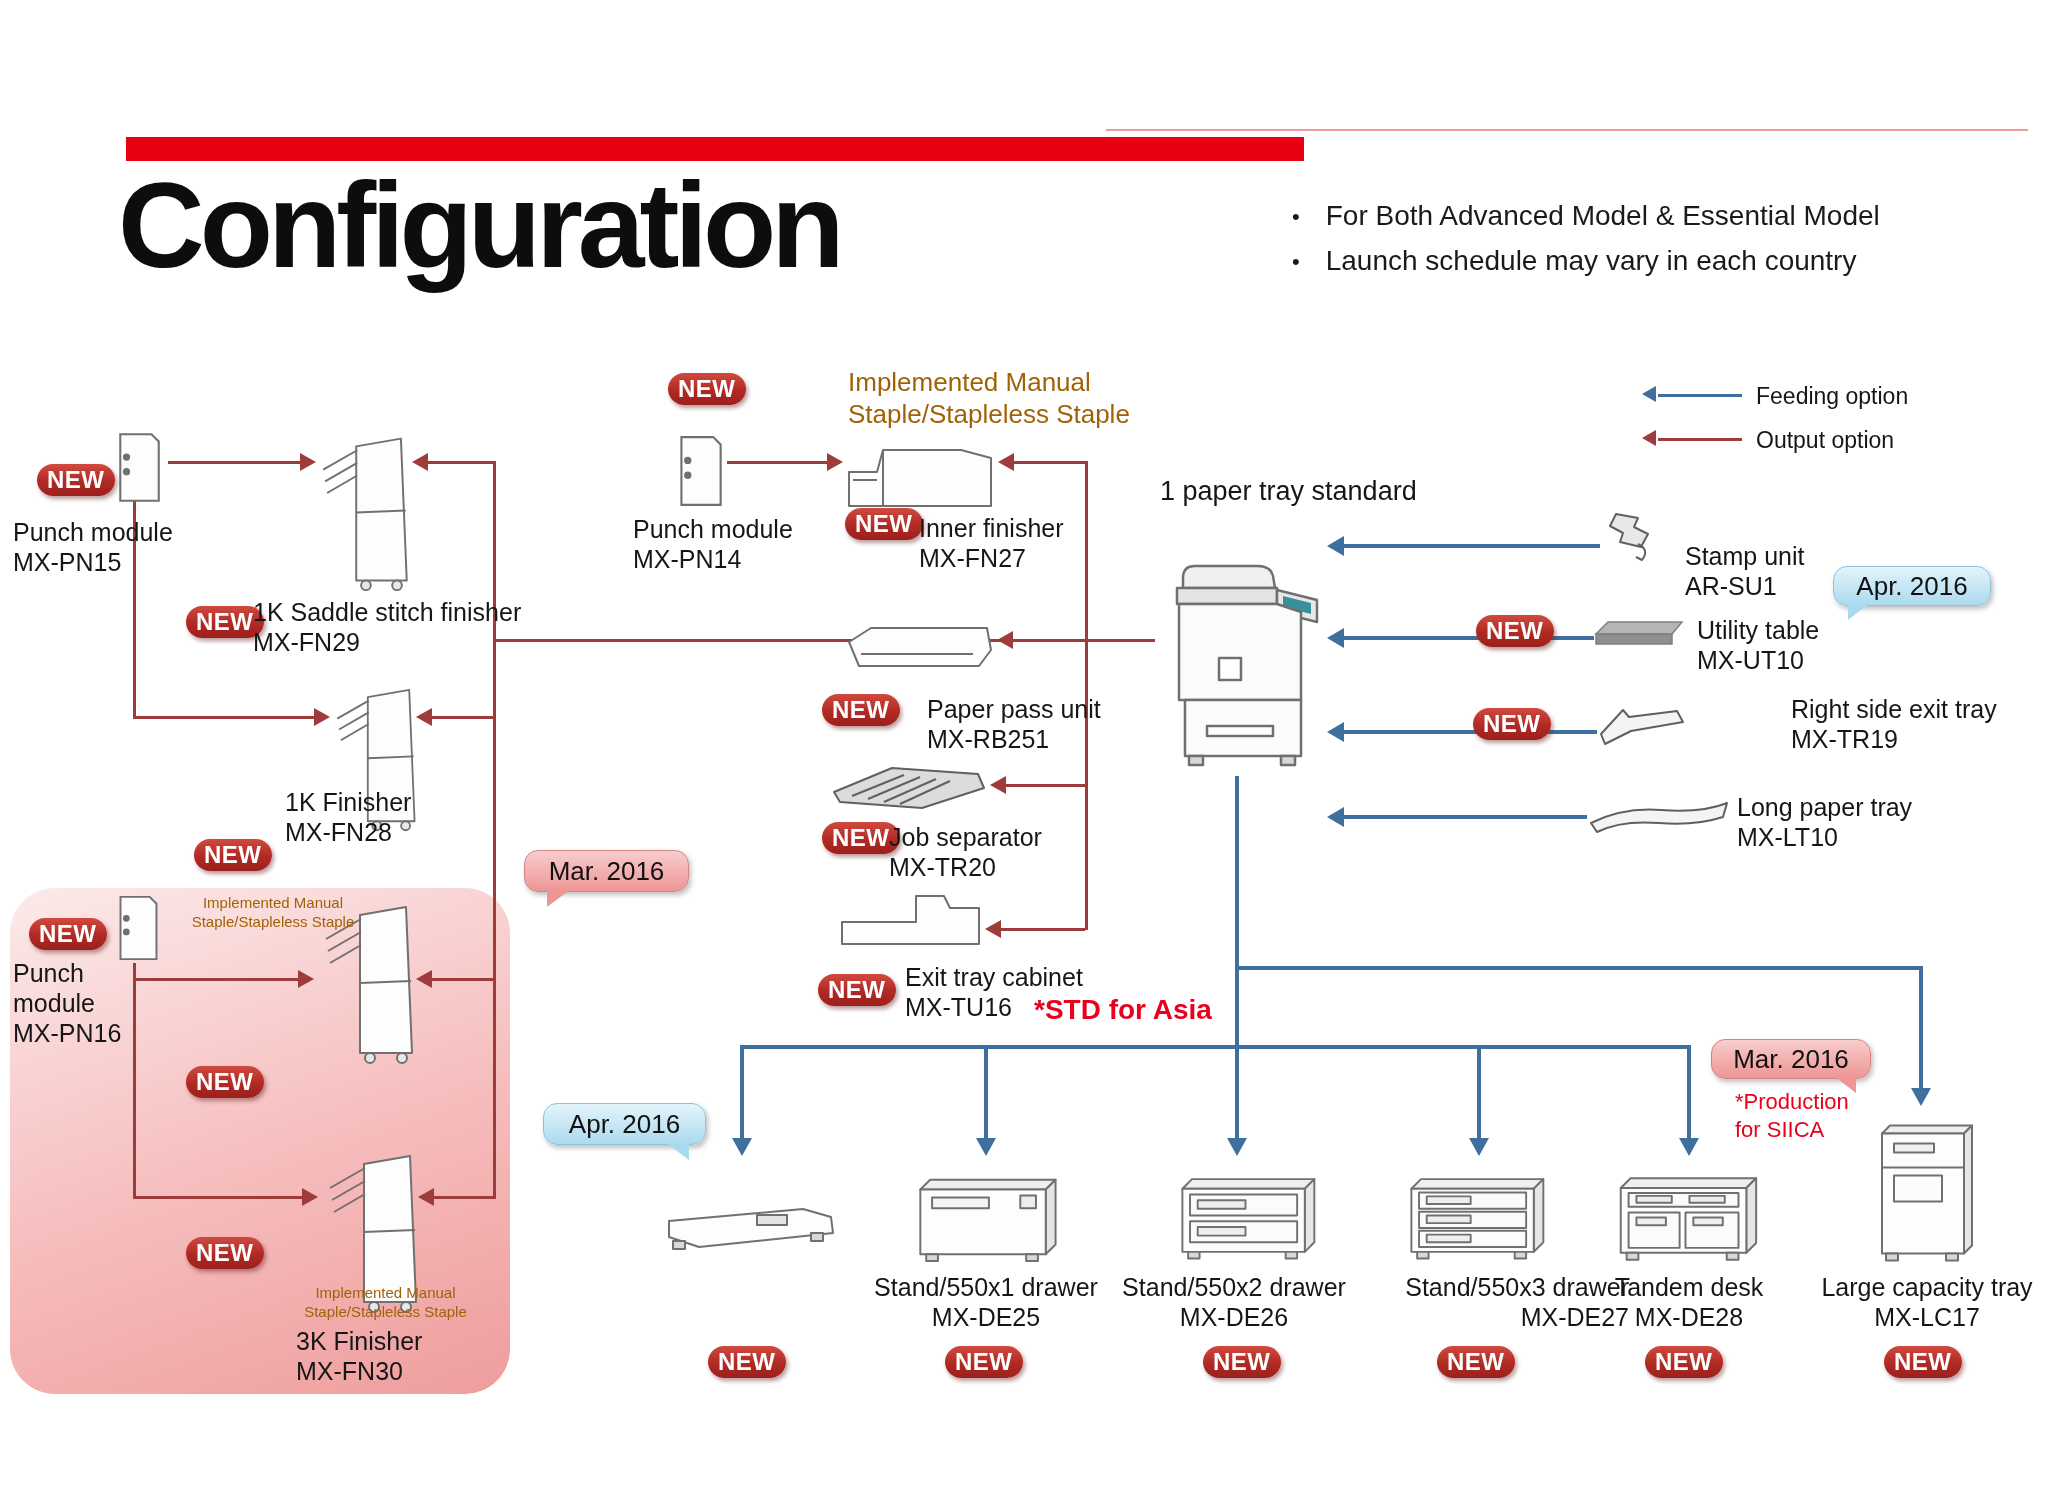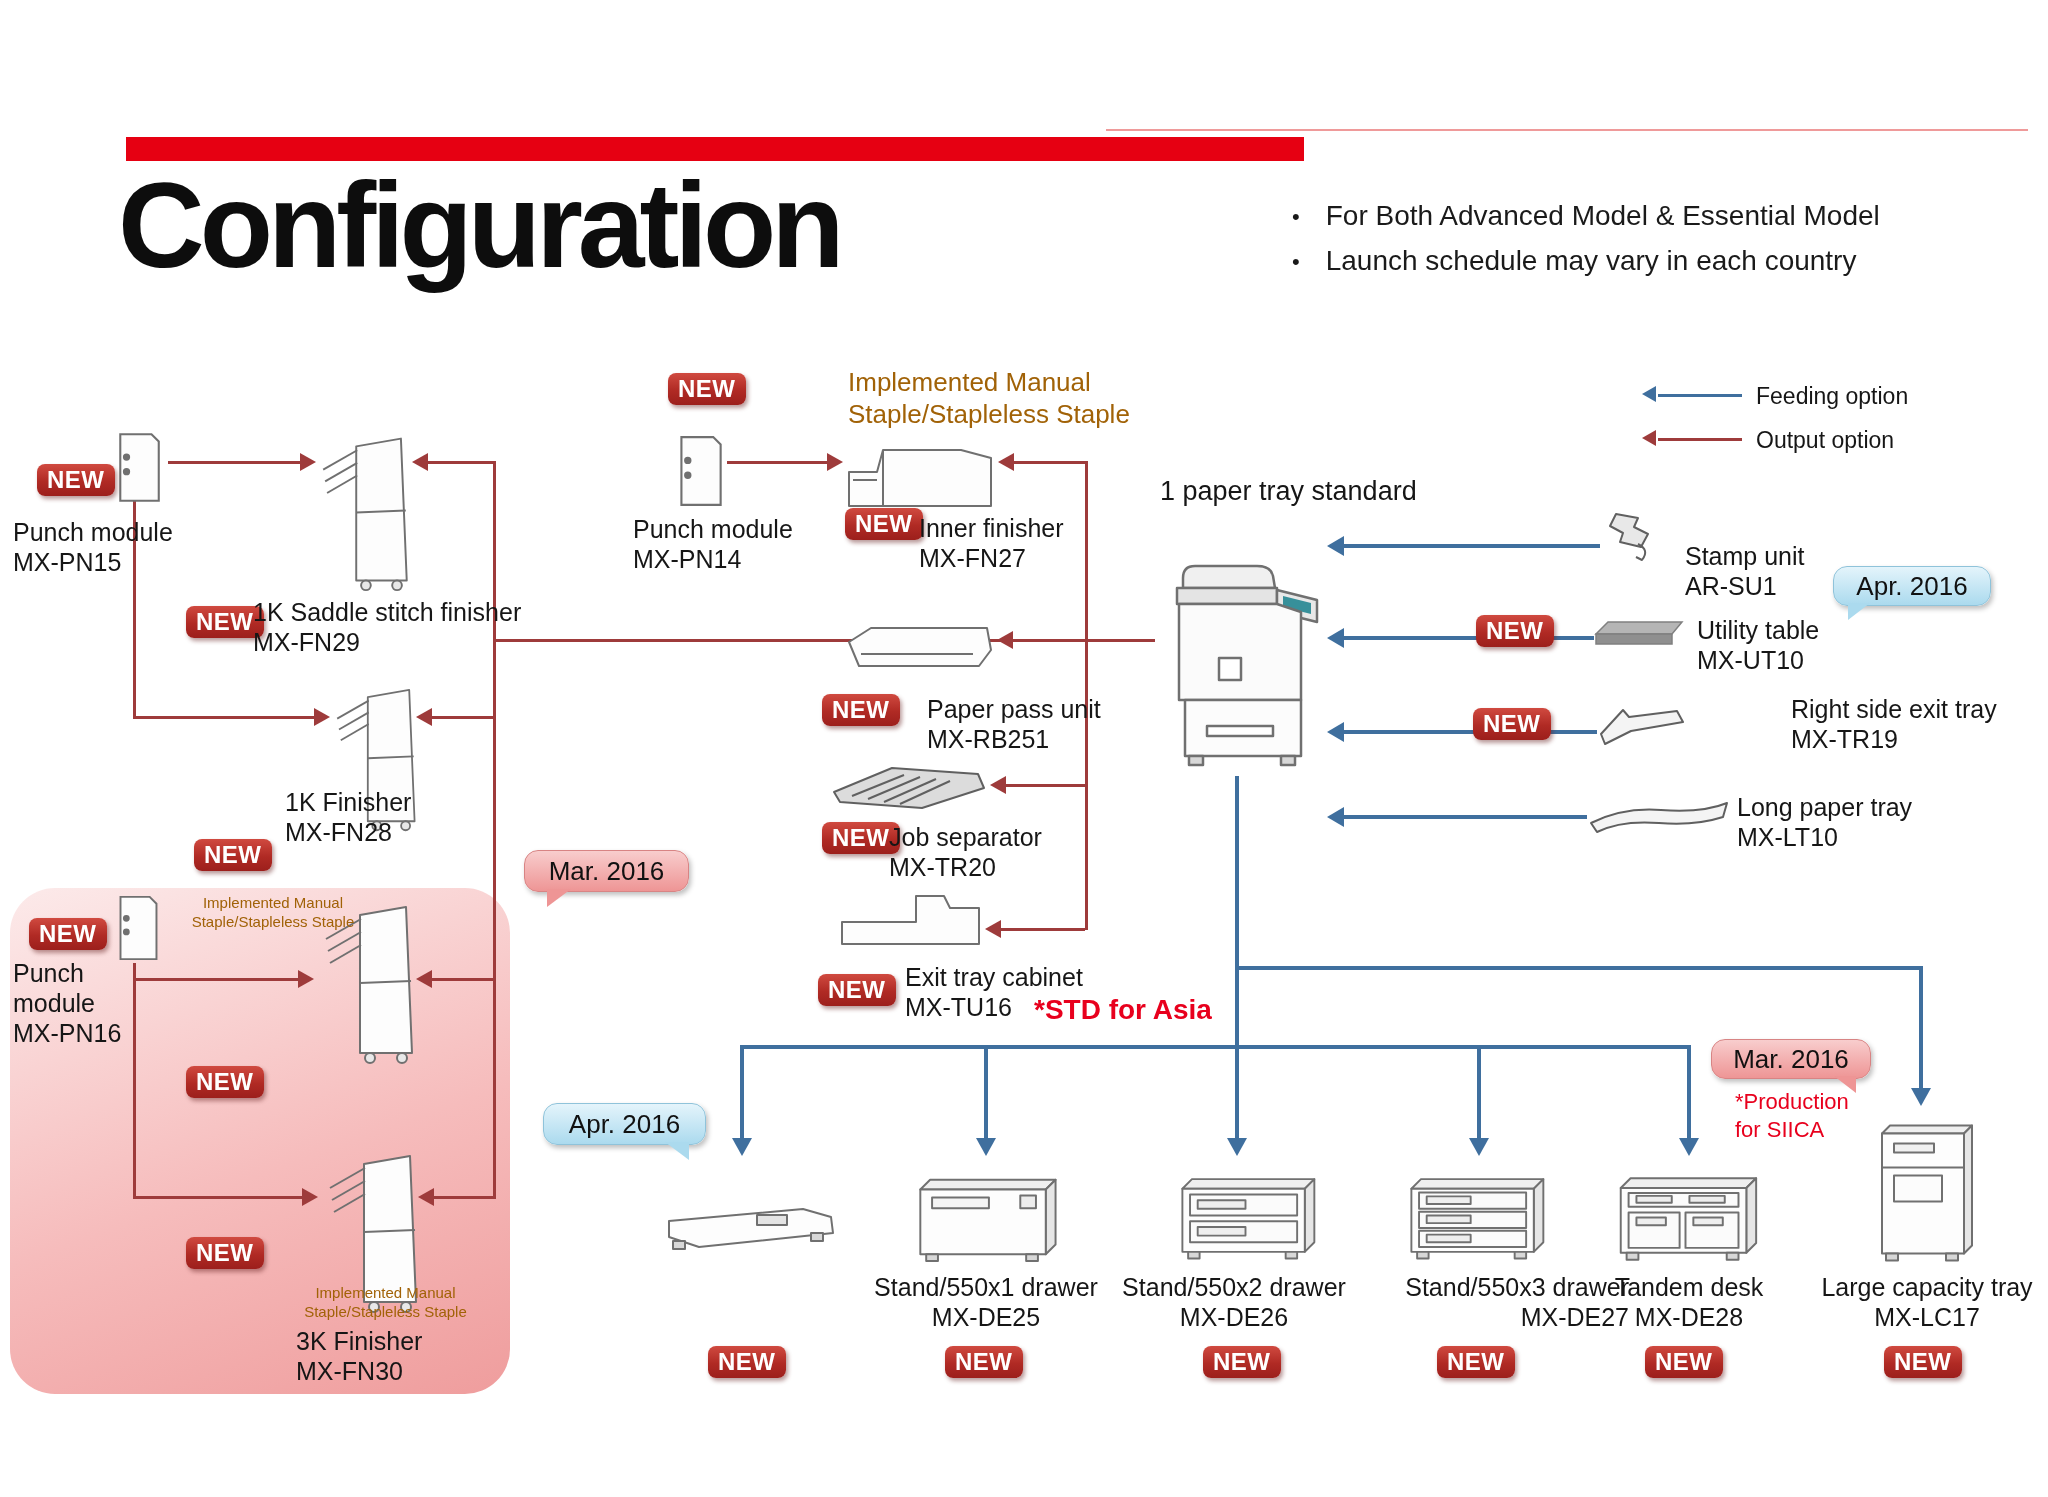--- a/index.html
+++ b/index.html
@@ -3,21 +3,21 @@
 <meta charset="utf-8">
 <style>
   *{margin:0;padding:0;box-sizing:border-box;}
   html,body{background:#fff;}
   body{font-family:"Liberation Sans",sans-serif;}
   #canvas{position:relative;width:2048px;height:1497px;background:#fff;overflow:hidden;}
   .abs{position:absolute;}
   .lbl{position:absolute;font-size:25px;color:#161616;line-height:30px;white-space:nowrap;}
   .lbl-c{text-align:center;}
   .small{font-size:15px;line-height:19px;}
-  .new{position:absolute;background:linear-gradient(180deg,#d04a40 0%,#b02a24 55%,#9c1f1c 100%);color:#fff;font-weight:bold;font-size:24px;line-height:24px;padding:4px 10px;border-radius:8px;box-shadow:2px 3px 4px rgba(100,30,30,.45);letter-spacing:.5px;}
+  .new{position:absolute;background:linear-gradient(180deg,#d04a40 0%,#b02a24 55%,#9c1f1c 100%);color:#fff;font-weight:bold;font-size:24px;line-height:24px;padding:4px 10px;border-radius:16px;box-shadow:2px 3px 4px rgba(100,30,30,.45);letter-spacing:.5px;}
   .line{position:absolute;}
   .red-l{background:#9e3b3b;}
   .blue-l{background:#3f6f9e;}
   .ah{position:absolute;width:0;height:0;}
   .ah-left-red{border-top:9px solid transparent;border-bottom:9px solid transparent;border-right:16px solid #9e3b3b;}
   .ah-right-red{border-top:9px solid transparent;border-bottom:9px solid transparent;border-left:16px solid #9e3b3b;}
   .ah-left-blue{border-top:10px solid transparent;border-bottom:10px solid transparent;border-right:17px solid #3f6f9e;}
   .ah-down-blue{border-left:10px solid transparent;border-right:10px solid transparent;border-top:18px solid #3f6f9e;}
   .callout{position:absolute;font-size:26px;color:#111;display:flex;align-items:center;justify-content:center;border-radius:14px;}
   .co-pink{background:linear-gradient(180deg,#f8cdcd 0%,#ee9595 100%);border:1px solid #d88484;box-shadow:2px 3px 5px rgba(0,0,0,.25);}

